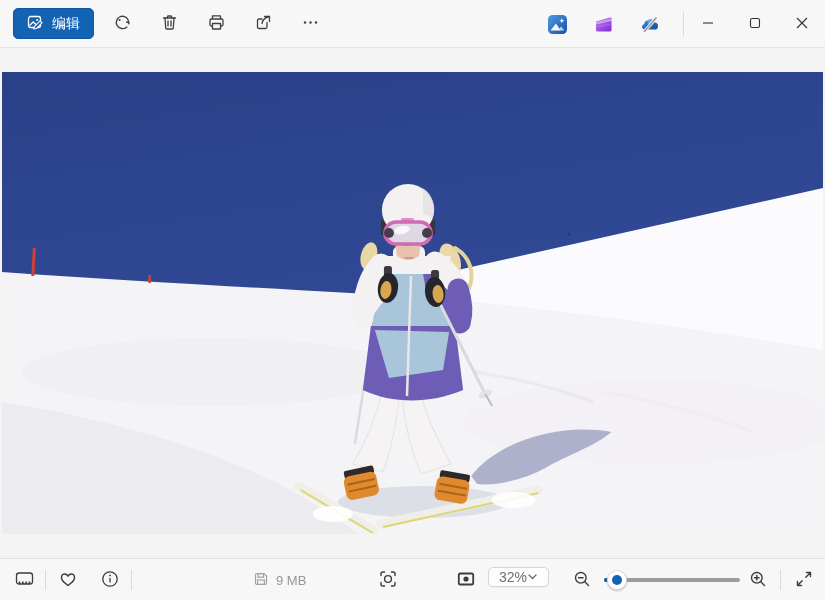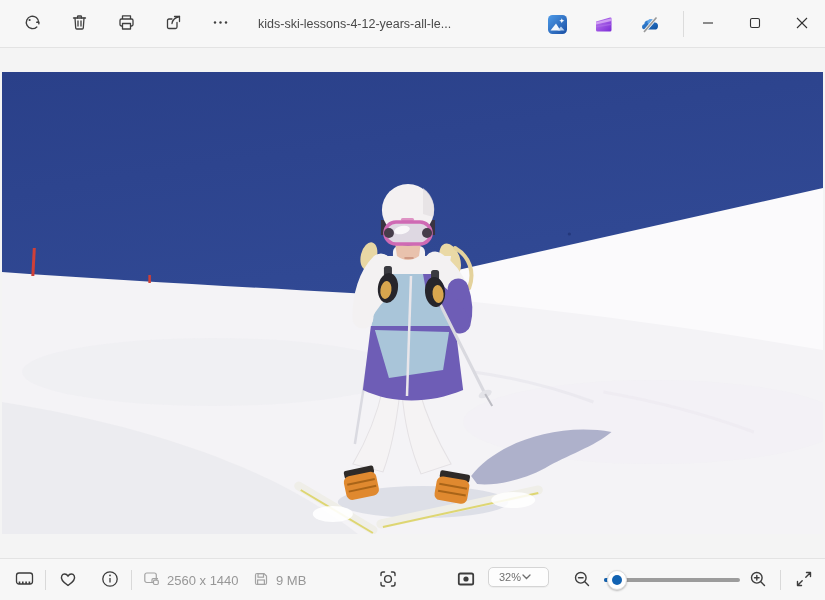--- a/index.html
+++ b/index.html
@@ -68,21 +68,21 @@
   .sb-btn {
     width:32px; height:30px; border:none; background:transparent; border-radius:5px;
     display:flex; align-items:center; justify-content:center; cursor:pointer; color:#3d3d3d;
   }
   .sb-vdiv { position:absolute; top:11px; width:1px; height:20px; background:#d9d9d9; }
   .meta { display:flex; align-items:center; gap:7px; color:#979797; font-size:13px; }
   .zoom-combo {
     position:absolute; left:488px; top:8px; width:61px; height:20px;
     background:#fdfdfd; border:1px solid #d5d5d5; border-radius:5px;
     display:flex; align-items:center; 
-    padding:0 8px 0 10px; font-size:11px; color:#707070; cursor:pointer;
+    padding:0 8px 0 10px; font-size:14px; color:#707070; cursor:pointer;
     box-shadow:0 1px 0 rgba(0,0,0,0.04);
   }
   .slider { position:absolute; left:604px; top:0; width:136px; height:42px; }
   .slider .track {
     position:absolute; left:0; right:0; top:19px; height:4px;
     background:#9c9c9c; border-radius:2px;
   }
   .slider .fill {
     position:absolute; left:0; top:19px; height:4px; width:16px;
     background:#1263b3; border-radius:2px;
@@ -97,20 +97,31 @@
     border-radius:50%; background:#1263b3;
   }
 </style>
 </head>
 <body>
 
 <div class="window">
 
   <div class="titlebar">
     <div class="tb-left">
+      <button class="edit-btn">
+        <span>
+          <svg width="17" height="17" viewBox="0 0 17 17" fill="none" stroke="#ffffff" stroke-width="1.3">
+            <rect x="1.5" y="2.5" width="12" height="11" rx="2.2"></rect>
+            <path d="M2.5 11.5 L6.2 8 L9 10.5"></path>
+            <circle cx="10.2" cy="6" r="1" fill="#fff" stroke="none"></circle>
+            <path d="M9.2 14.6 L15 8.8 L13 6.9 L7.3 12.7 L6.8 14.9 Z" fill="#1263b3" stroke="#fff" stroke-width="1.1"></path>
+          </svg>
+        </span>
+        <span>编辑</span>
+      </button>
       <button class="icon-btn">
         <span>
           <svg width="19" height="19" viewBox="0 0 19 19" fill="none" stroke="currentColor" stroke-width="1.4" stroke-linecap="round">
             <path d="M13.8 13.9 A6.2 6.2 0 1 1 15.7 9.5"></path>
             <path d="M15.9 10.9 L15.7 9 L13.8 9.3" stroke-linejoin="round"></path>
             <circle cx="6.6" cy="7" r="1.1" fill="currentColor" stroke="none"></circle>
           </svg>
         </span>
       </button>
       <button class="icon-btn">
@@ -145,21 +156,20 @@
         <span>
           <svg width="19" height="19" viewBox="0 0 19 19" fill="currentColor">
             <circle cx="4" cy="9.5" r="1.2"></circle>
               <circle cx="9.5" cy="9.5" r="1.2"></circle>
               <circle cx="15" cy="9.5" r="1.2"></circle>
           </svg>
         </span>
       </button>
     </div>
 
-    <div class="tb-title">kids-ski-lessons-4-12-years-all-le...</div>
 
     <div class="tb-right">
       <span class="app-icon">
         <svg width="21" height="21" viewBox="0 0 21 21">
           <defs>
             <linearGradient id="phg" x1="0" y1="0" x2="1" y2="1">
               <stop offset="0" stop-color="#4e9be8"></stop>
                 <stop offset="1" stop-color="#1a4fa4"></stop>
             </linearGradient>
           </defs>
@@ -353,30 +363,20 @@
           <svg width="20" height="20" viewBox="0 0 20 20" fill="none" stroke="currentColor" stroke-width="1.3">
             <circle cx="10" cy="10" r="7.2"></circle>
             <line x1="10" y1="9" x2="10" y2="13.6"></line>
             <circle cx="10" cy="6.4" r="0.9" fill="currentColor" stroke="none"></circle>
           </svg>
         </span>
       </button>
     </div>
     <span class="sb-vdiv" style="left:131px;"></span>
 
-    <div class="sb-item meta" style="left:143px;">
-      <span>
-        <svg width="17" height="17" viewBox="0 0 17 17" fill="none" stroke="#a3a3a3" stroke-width="1.2">
-          <rect x="1.8" y="3" width="11.5" height="9.5" rx="2"></rect>
-          <path d="M9 12.5 v-2.8 a1 1 0 0 1 1-1 h5"></path>
-          <rect x="10.5" y="10.2" width="4.8" height="4.3" rx="1.2" fill="#f7f7f7"></rect>
-        </svg>
-      </span>
-      <span>2560 x 1440</span>
-    </div>
     <div class="sb-item meta" style="left:253px;">
       <span>
         <svg width="16" height="16" viewBox="0 0 16 16" fill="none" stroke="#a3a3a3" stroke-width="1.2">
           <path d="M2.5 4 a1.5 1.5 0 0 1 1.5-1.5 h7 l2.5 2.5 v7 a1.5 1.5 0 0 1-1.5 1.5 h-8 a1.5 1.5 0 0 1-1.5-1.5 Z"></path>
           <rect x="5" y="2.8" width="5.5" height="3.4"></rect>
           <rect x="4.6" y="9" width="6.8" height="4.3"></rect>
         </svg>
       </span>
       <span>9 MB</span>
     </div>

